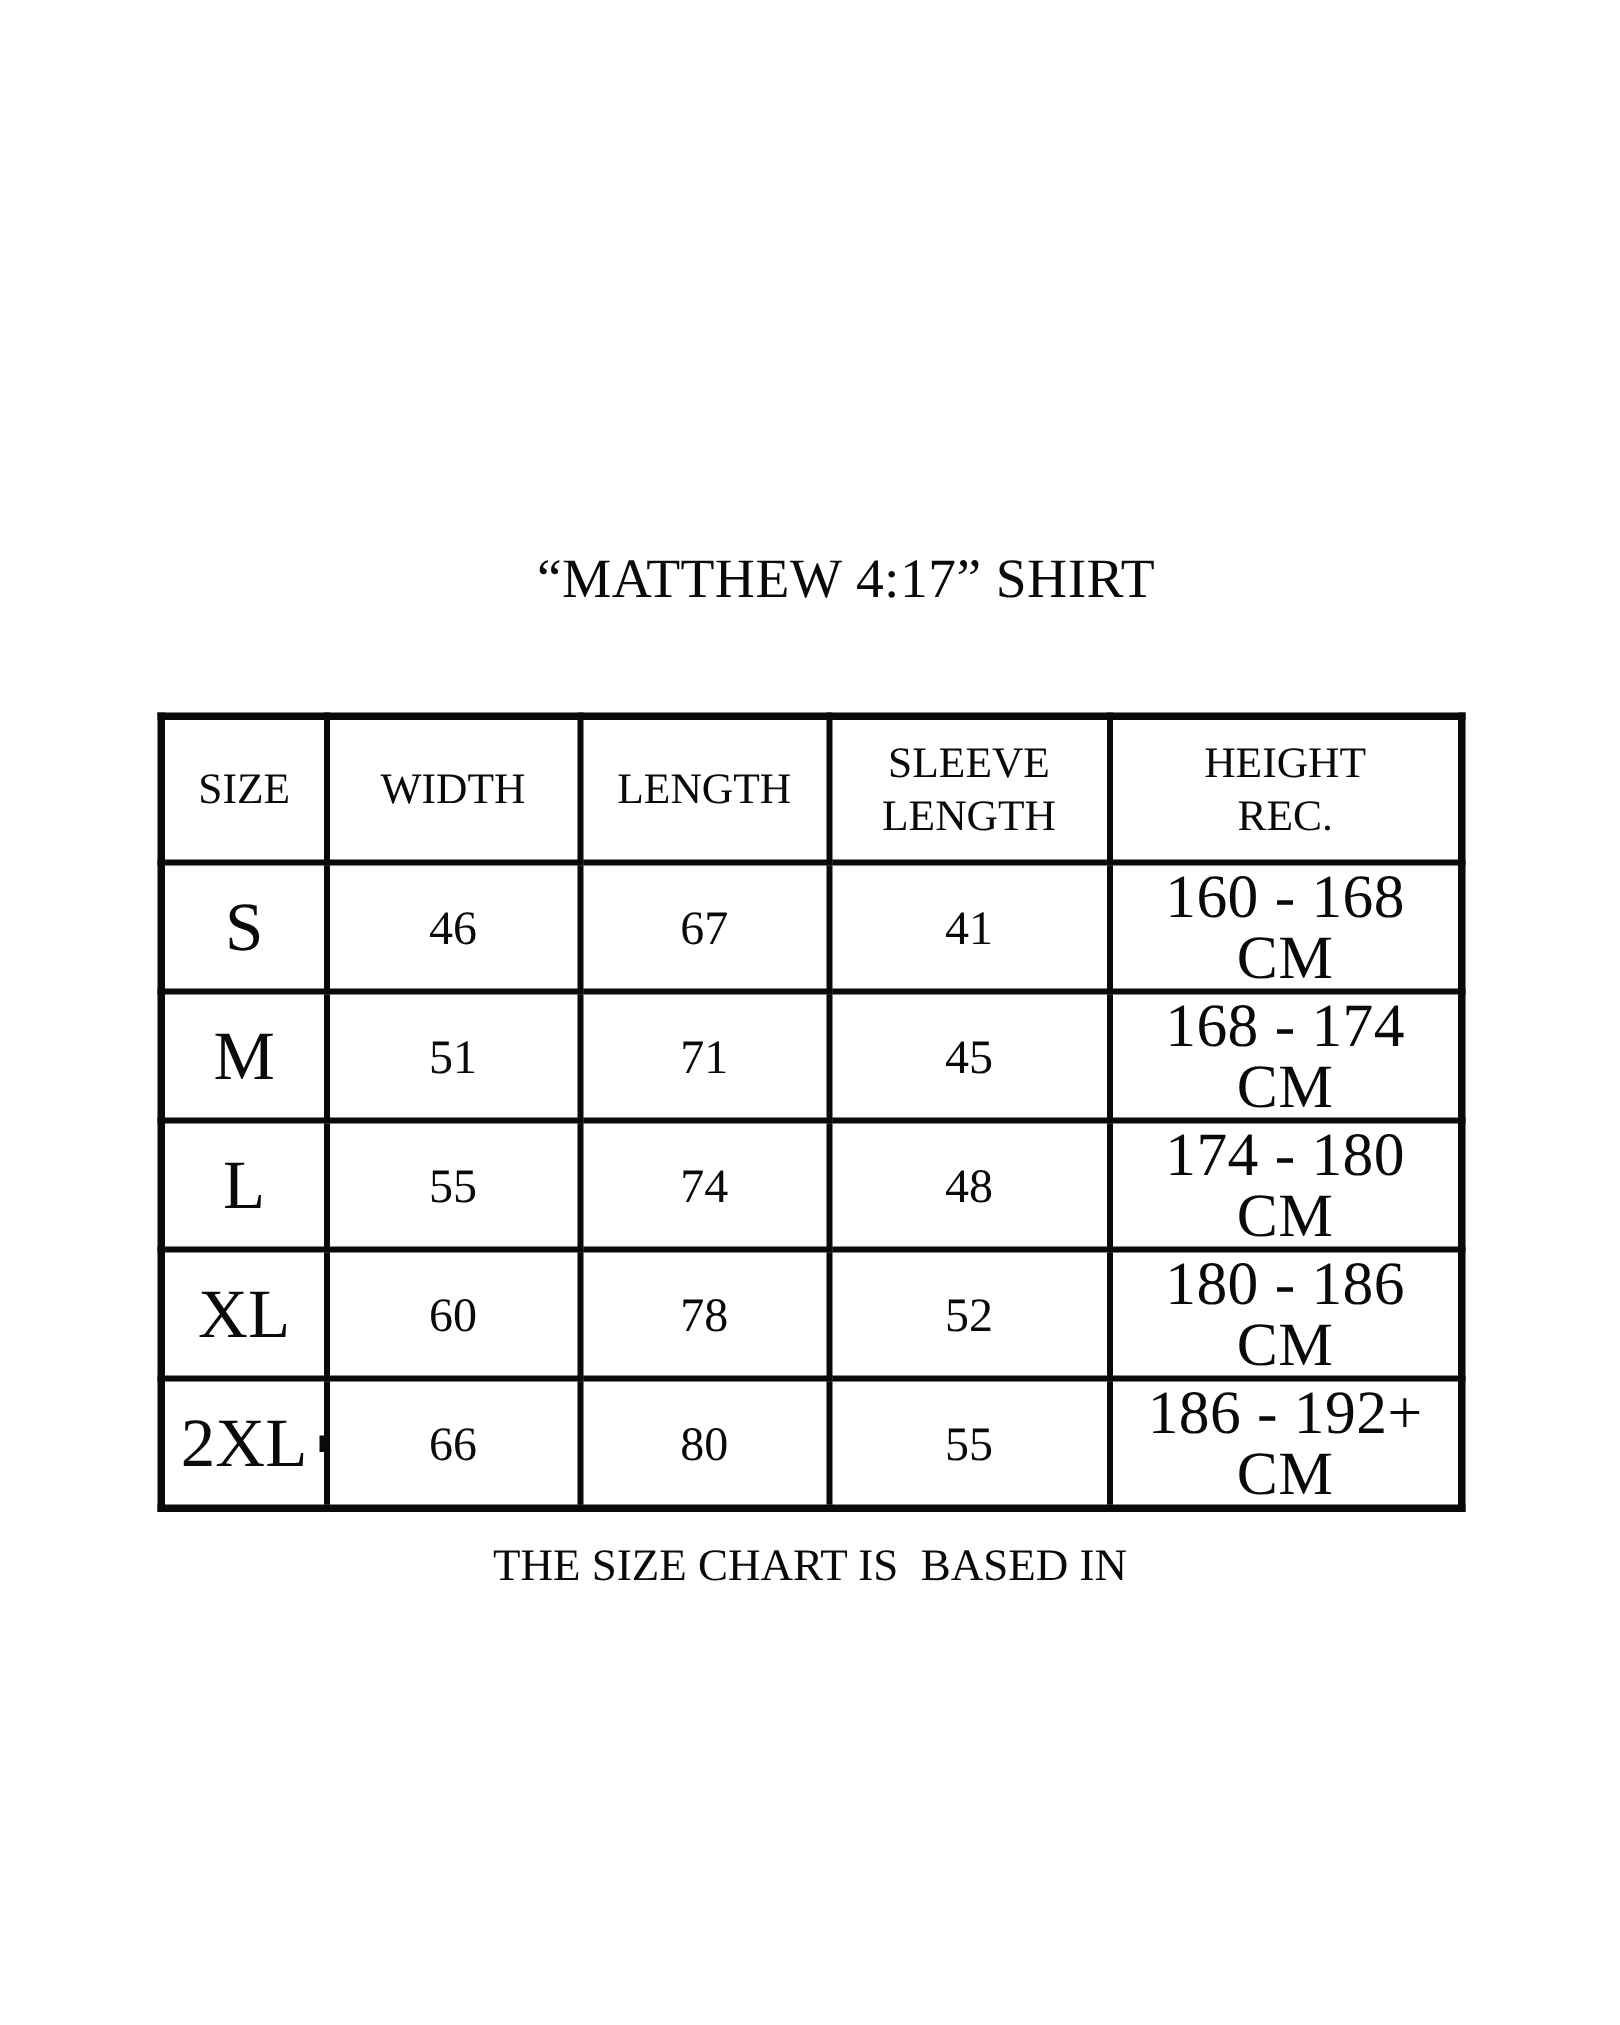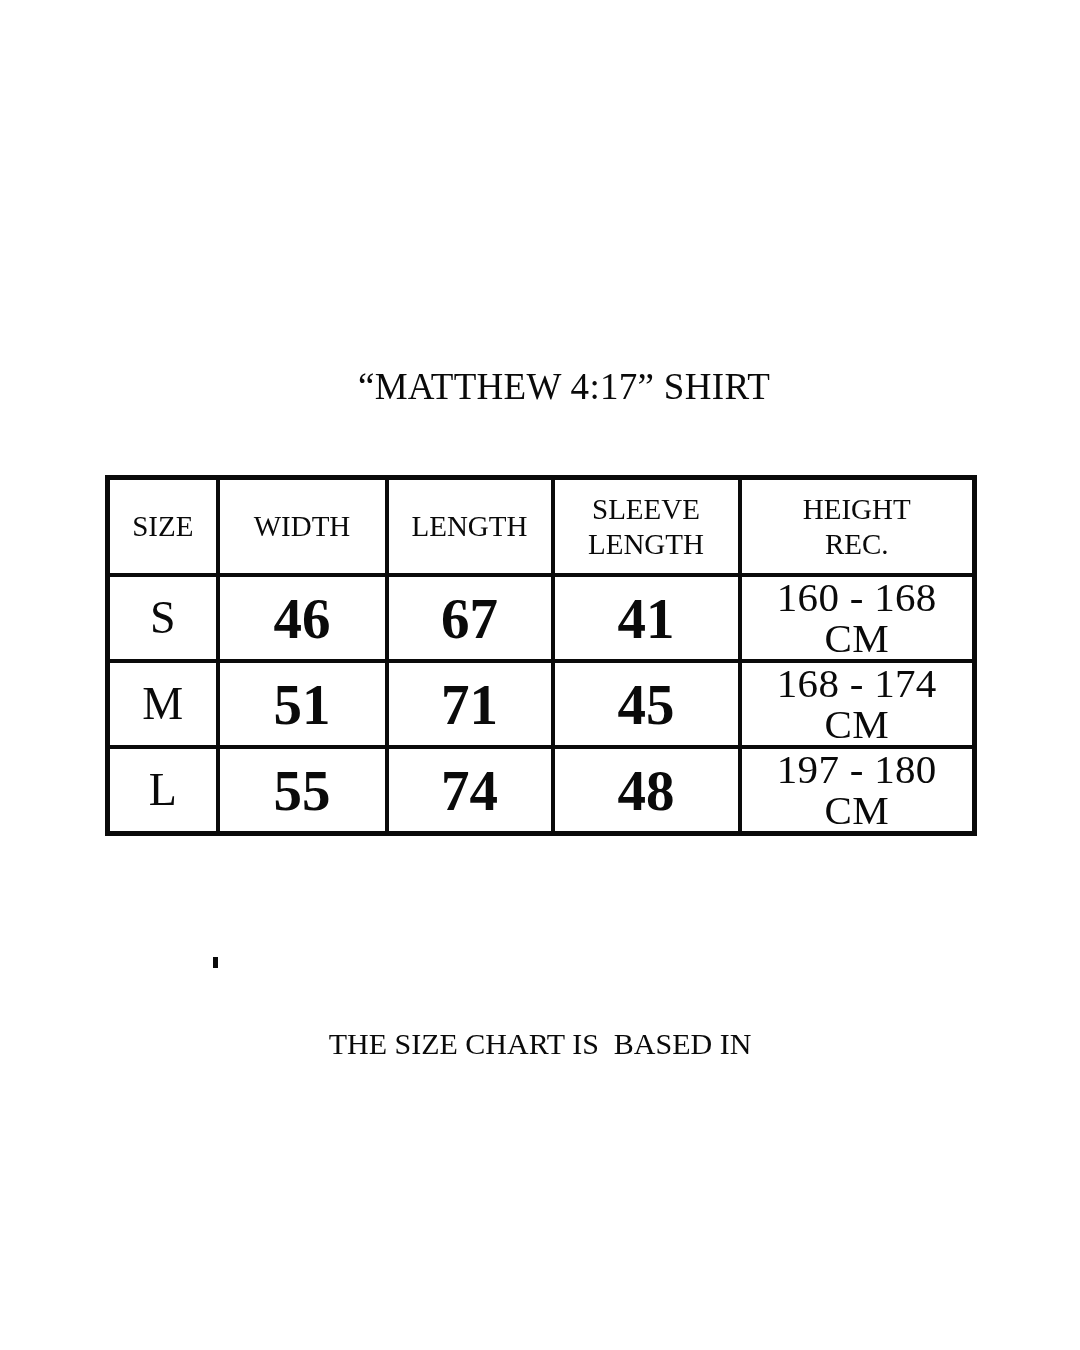--- a/index.html
+++ b/index.html
@@ -57,21 +57,21 @@
     padding: 0;
   }
   table.size-chart td {
     height: 71px;
     text-align: center;
     vertical-align: middle;
     padding: 0;
     line-height: 1;
   }
   td.size-cell  { font-size: 46px; }
-  td.num-cell   { font-size: 57px; font-weight: bold; }
+  td.num-cell   { font-size: 32px; }
   td.range-cell { font-size: 41px; letter-spacing: 0.3px; }
   .border-artifact {
     position: absolute;
     left: 213px;
     top: 957px;
     width: 5px;
     height: 11px;
     background: #0a0a0a;
   }
   .footer-note {
@@ -123,21 +123,35 @@
         <td class="num-cell">51</td>
         <td class="num-cell">71</td>
         <td class="num-cell">45</td>
         <td class="range-cell">168 - 174 CM</td>
       </tr>
       <tr>
         <td class="size-cell">L</td>
         <td class="num-cell">55</td>
         <td class="num-cell">74</td>
         <td class="num-cell">48</td>
-        <td class="range-cell">197 - 180 CM</td>
+        <td class="range-cell">174 - 180 CM</td>
+      </tr>
+      <tr>
+        <td class="size-cell">XL</td>
+        <td class="num-cell">60</td>
+        <td class="num-cell">78</td>
+        <td class="num-cell">52</td>
+        <td class="range-cell">180 - 186 CM</td>
+      </tr>
+      <tr>
+        <td class="size-cell">2XL</td>
+        <td class="num-cell">66</td>
+        <td class="num-cell">80</td>
+        <td class="num-cell">55</td>
+        <td class="range-cell">186 - 192+ CM</td>
       </tr>
     </tbody>
   </table>
 </div>
 
 <div class="border-artifact"></div>
 
 <div class="footer-note">
   <div class="footer-line1">THE SIZE CHART IS  BASED IN</div>
 </div>

